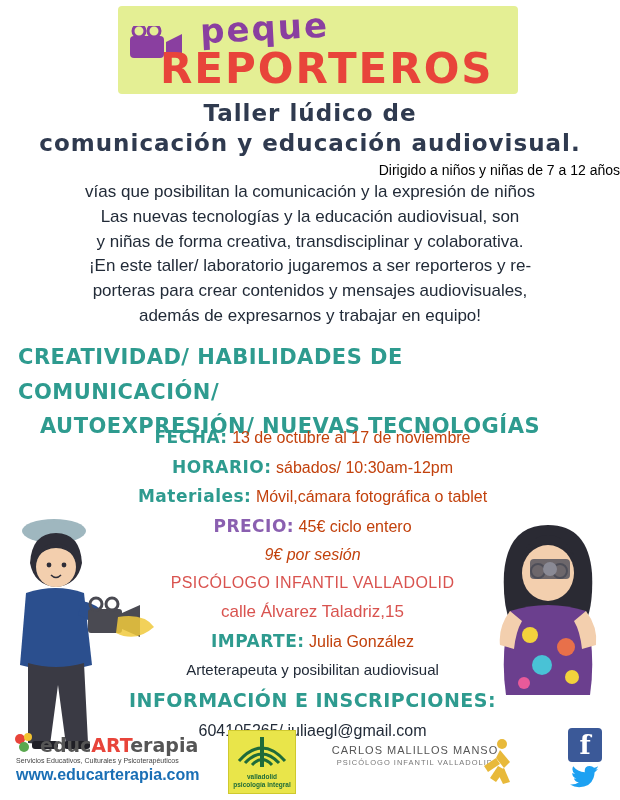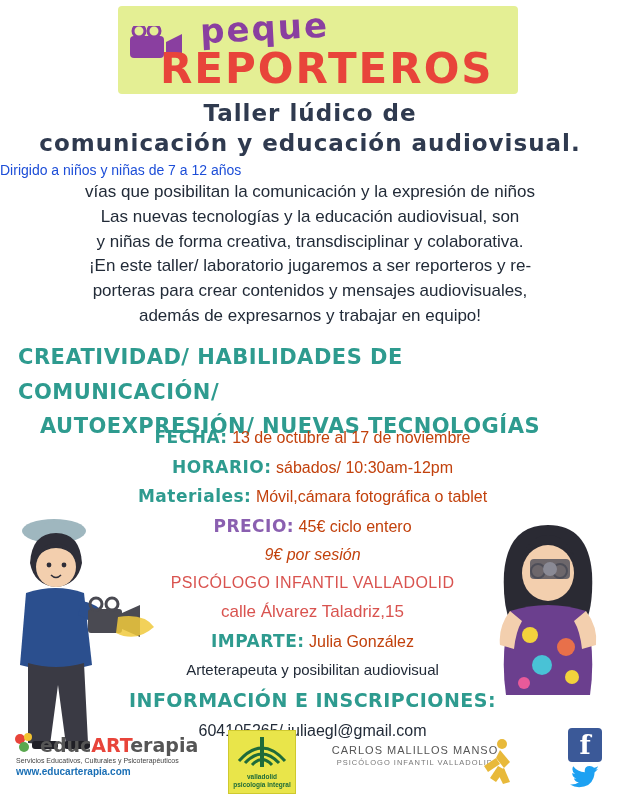--- a/index.html
+++ b/index.html
@@ -82,23 +82,23 @@
     font-size: 23px;
     font-weight: bold;
     color: #2f3a4f;
     letter-spacing: 1px;
   }
   .subtitle {
     position: absolute;
     left: 0;
     top: 162px;
     width: 620px;
-    text-align: left;
+    text-align: right;
     font-size: 14px;
-    color: #1d4ed8;
+    color: #000000;
   }
 
   
   .body-text {
     position: absolute;
     left: 30px;
     top: 180px;
     width: 560px;
     text-align: center;
     font-size: 17px;
@@ -214,21 +214,21 @@
     color: #555;
     letter-spacing: 0;
   }
   .ea-title .art { color: #e8443a; margin-top: 12px; }
   .ea-sub {
     font-size: 7px;
     color: #444;
     margin-top: 1px;
   }
   .ea-url {
-    font-size: 10px;
+    font-size: 16px;
     color: #1a6fb5;
     font-weight: bold;
     margin-top: 2px;
   }
   .logo-vall {
     position: absolute;
     left: 228px;
     top: 4px;
     width: 66px;
     height: 62px;

